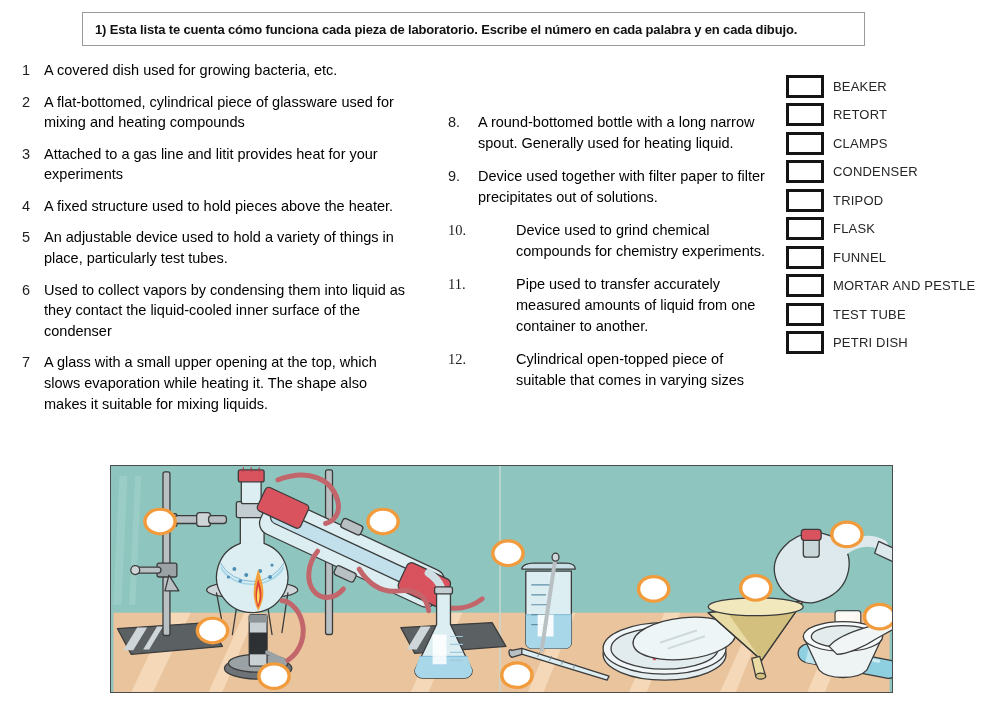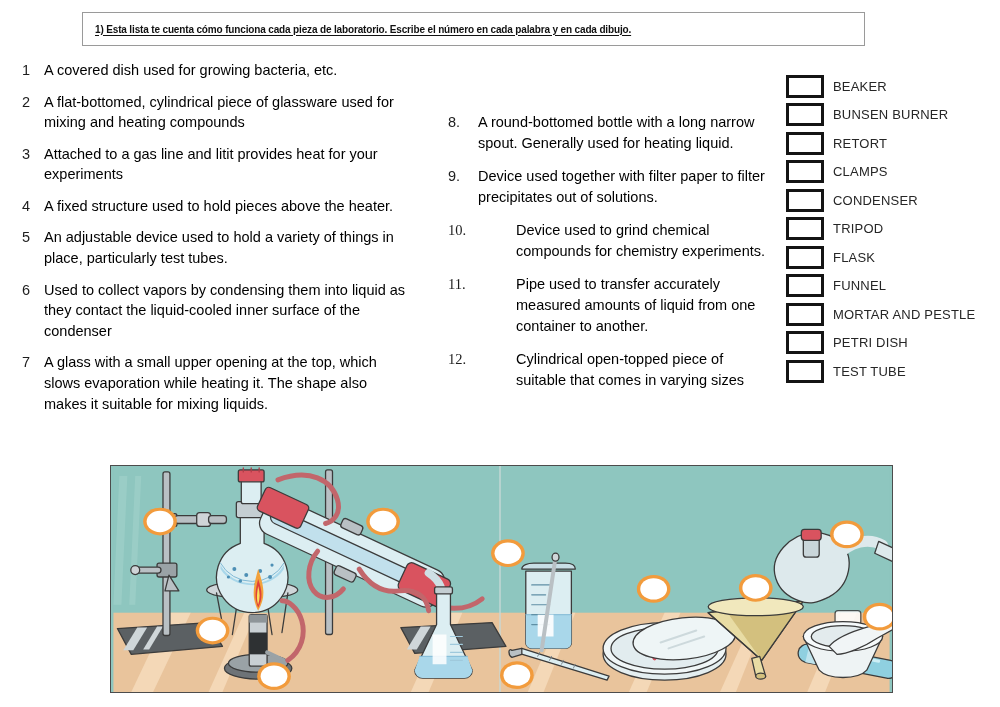--- a/index.html
+++ b/index.html
@@ -24,24 +24,23 @@
     width: 783px;
     height: 34px;
     border: 1px solid #9a9a9a;
     box-sizing: border-box;
     background: #ffffff;
     display: flex;
     align-items: center;
     padding-left: 12px;
   }
   #header-text {
-    font-size: 10px;
+    font-size: 13px;
     font-weight: bold;
     letter-spacing: -0.15px;
-    text-decoration: underline;
     text-underline-offset: 2px;
     white-space: nowrap;
     color: #111;
   }
 
   
   .clue-col {
     position: absolute;
     box-sizing: border-box;
   }
@@ -174,24 +173,20 @@
   </div>
 </div>
 
 <div id="wordbank">
   <div class="bank-row">
     <div class="bank-box"></div>
     <span class="bank-label">BEAKER</span>
   </div>
   <div class="bank-row">
     <div class="bank-box"></div>
-    <span class="bank-label">BUNSEN BURNER</span>
-  </div>
-  <div class="bank-row">
-    <div class="bank-box"></div>
     <span class="bank-label">RETORT</span>
   </div>
   <div class="bank-row">
     <div class="bank-box"></div>
     <span class="bank-label">CLAMPS</span>
   </div>
   <div class="bank-row">
     <div class="bank-box"></div>
     <span class="bank-label">CONDENSER</span>
   </div>
@@ -206,25 +201,25 @@
   <div class="bank-row">
     <div class="bank-box"></div>
     <span class="bank-label">FUNNEL</span>
   </div>
   <div class="bank-row">
     <div class="bank-box"></div>
     <span class="bank-label">MORTAR AND PESTLE</span>
   </div>
   <div class="bank-row">
     <div class="bank-box"></div>
+    <span class="bank-label">TEST TUBE</span>
+  </div>
+  <div class="bank-row">
+    <div class="bank-box"></div>
     <span class="bank-label">PETRI DISH</span>
-  </div>
-  <div class="bank-row">
-    <div class="bank-box"></div>
-    <span class="bank-label">TEST TUBE</span>
   </div>
 </div>
 
 <div id="illustration">
 <svg id="scene-svg" viewBox="0 0 783 228" xmlns="http://www.w3.org/2000/svg">
   <defs>
     <g id="bubble">
       <ellipse cx="0" cy="0" rx="17" ry="14" fill="#f29b3c"></ellipse>
       <ellipse cx="0" cy="0" rx="13.5" ry="10.8" fill="#ffffff"></ellipse>
     </g>

